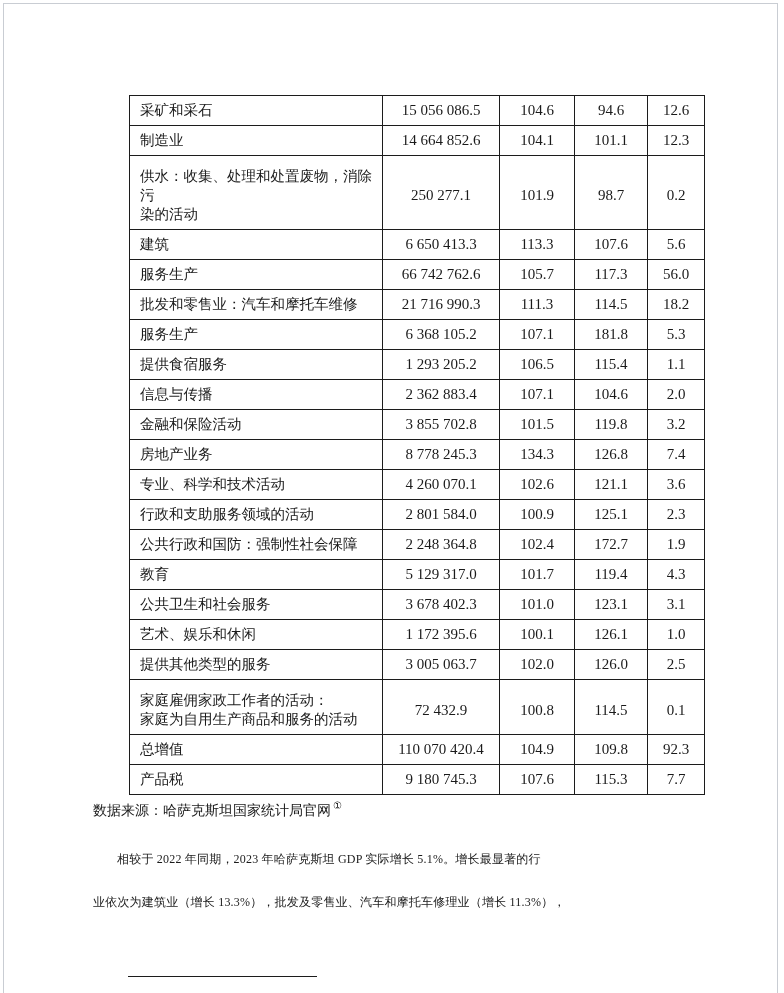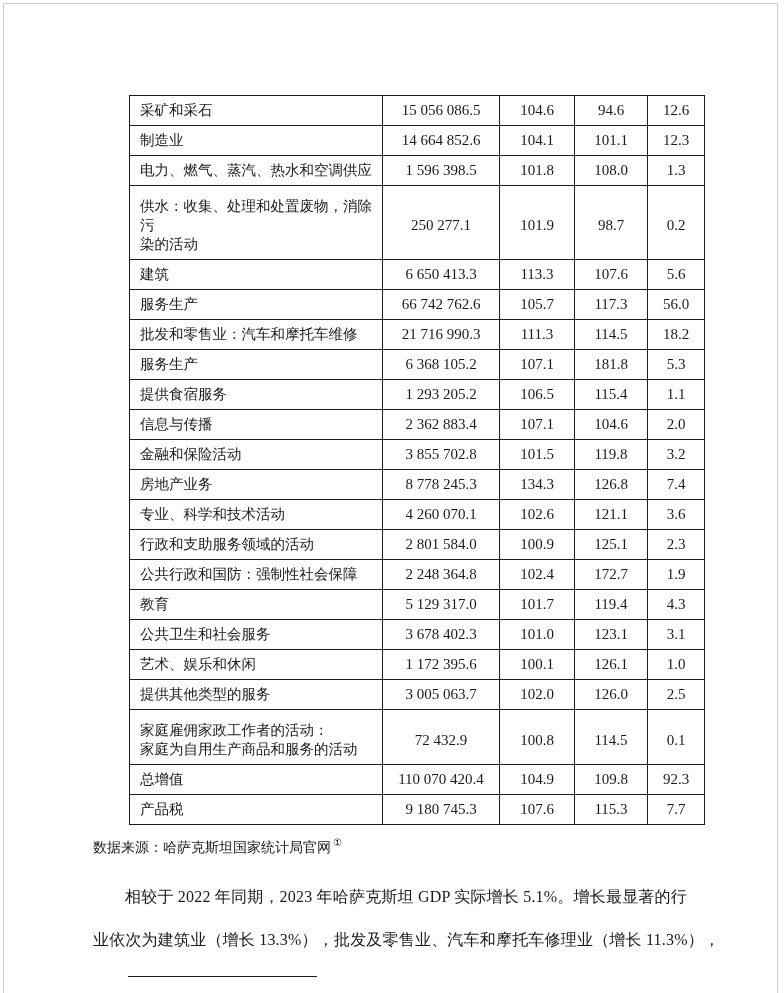--- a/index.html
+++ b/index.html
@@ -52,33 +52,33 @@
   }
   table.gdp-table td.num {
     text-align: center;
     font-size: 15px;
   }
   table.gdp-table tr.tall td {
     padding-top: 11px;
     padding-bottom: 5px;
   }
   .source-note {
-    margin-top: 13px;
+    margin-top: 6px;
     font-size: 14px;
     line-height: 19px;
   }
   .source-note sup {
     font-size: 10px;
     vertical-align: super;
     line-height: 0;
     margin-left: 2px;
   }
   .paragraph {
     margin-top: 18px;
-    font-size: 16px;
+    font-size: 12px;
     line-height: 43px;
     letter-spacing: 0.2px;
   }
   .paragraph .line {
     white-space: nowrap;
   }
   .paragraph .line.indent {
     text-indent: 2em;
   }
   .footnote-rule {
@@ -113,27 +113,20 @@
           <td class="num">94.6</td>
           <td class="num">12.6</td>
         </tr>
         <tr>
           <td class="label">制造业</td>
           <td class="num">14 664 852.6</td>
           <td class="num">104.1</td>
           <td class="num">101.1</td>
           <td class="num">12.3</td>
         </tr>
-        <tr>
-          <td class="label">电力、燃气、蒸汽、热水和空调供应</td>
-          <td class="num">1 596 398.5</td>
-          <td class="num">101.8</td>
-          <td class="num">108.0</td>
-          <td class="num">1.3</td>
-        </tr>
         <tr class="tall">
           <td class="label">供水：收集、处理和处置废物，消除污
 染的活动</td>
           <td class="num">250 277.1</td>
           <td class="num">101.9</td>
           <td class="num">98.7</td>
           <td class="num">0.2</td>
         </tr>
         <tr>
           <td class="label">建筑</td>

